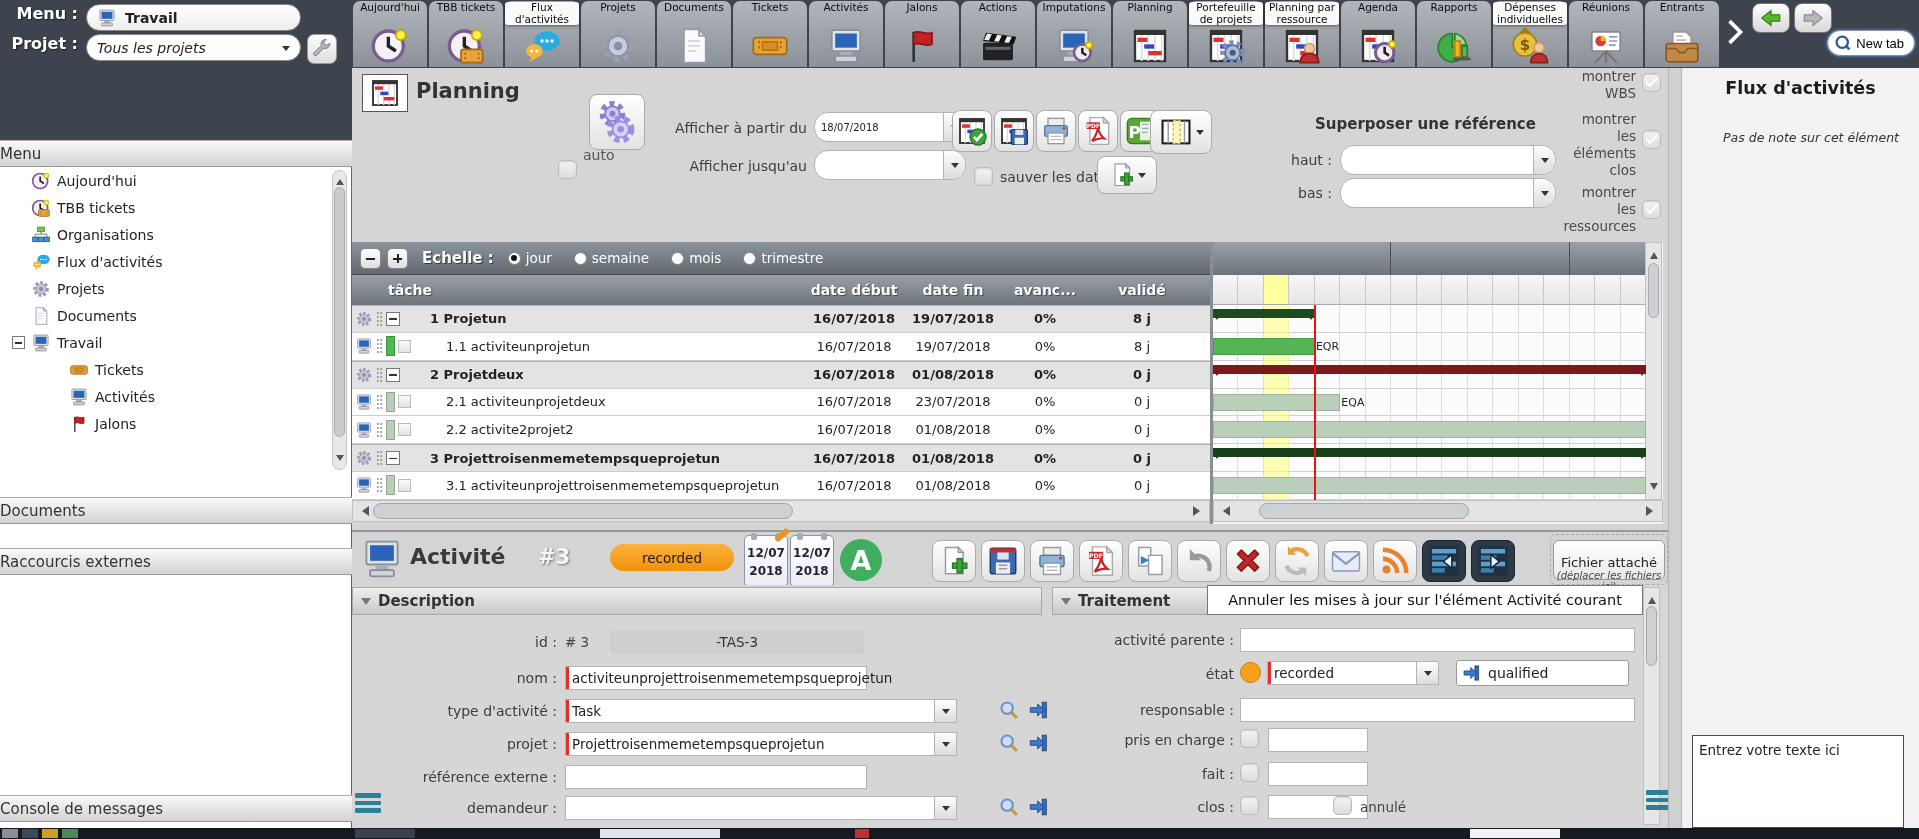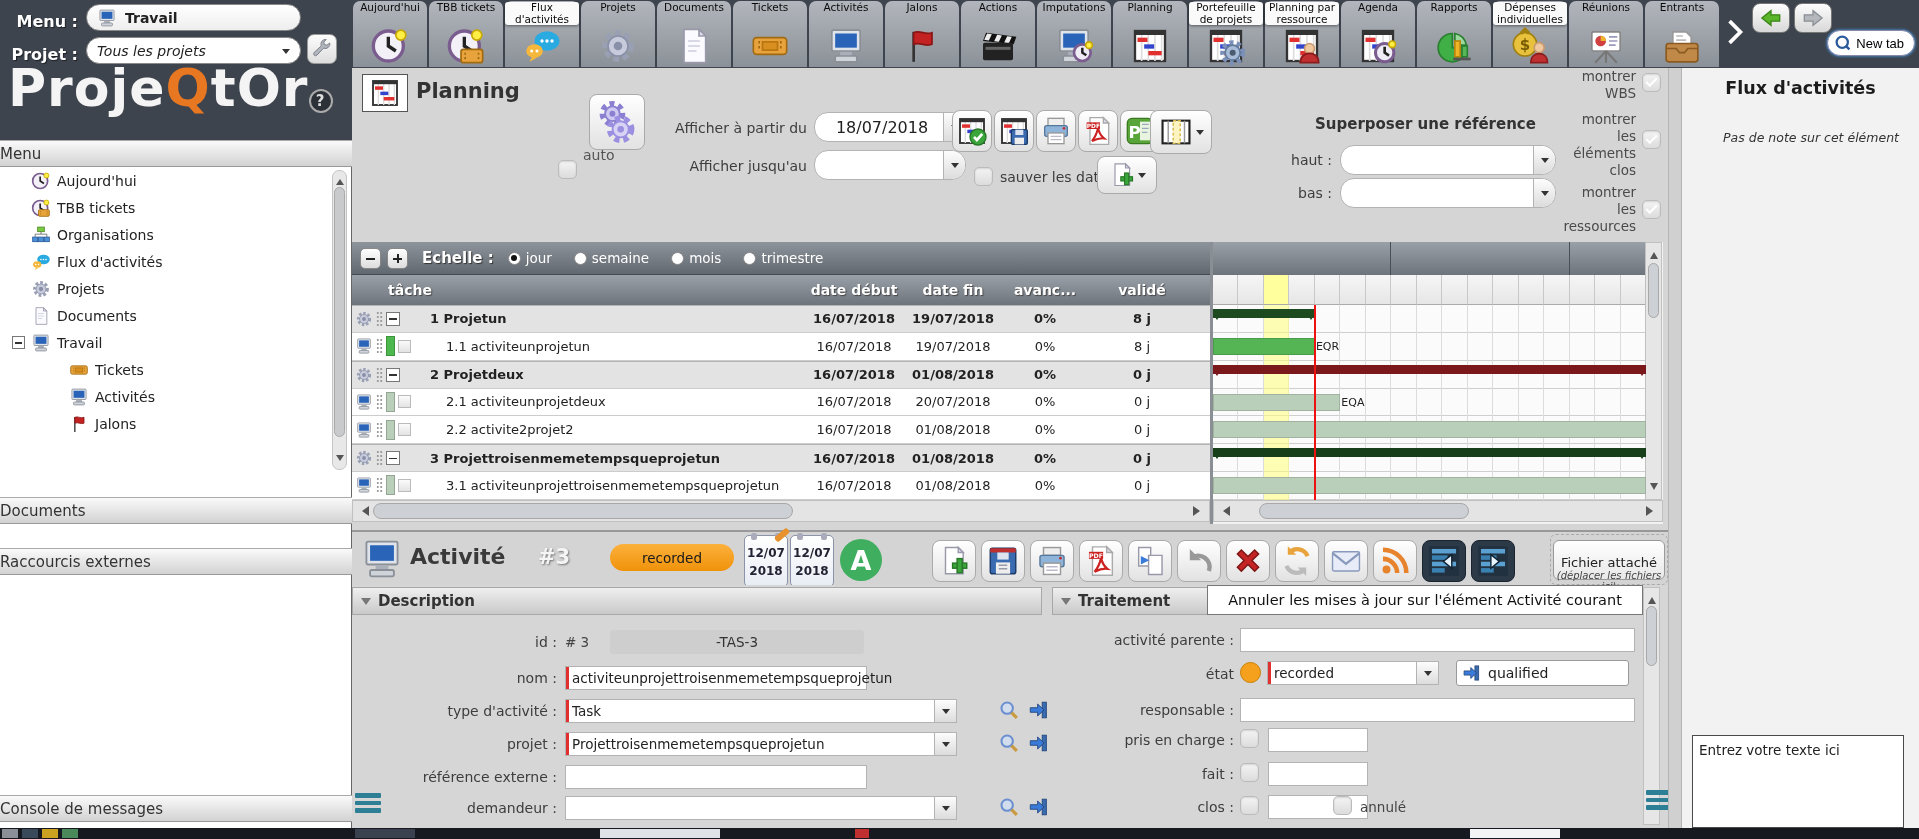--- a/index.html
+++ b/index.html
@@ -3,21 +3,21 @@
 <meta charset="utf-8">
 <style>
 *{margin:0;padding:0;box-sizing:border-box}
 html,body{width:1919px;height:839px;overflow:hidden}
 body{font-family:"DejaVu Sans","Liberation Sans",sans-serif;background:#3e444e;font-size:13px;color:#222}
 #app{position:relative;width:1919px;height:839px;background:#3e444e}
 .abs{position:absolute}
 [data-icon] svg{width:100%;height:100%;display:block}
 
 #topleft{position:absolute;left:0;top:0;width:352px;height:140px;background:#3e444e;z-index:6}
-.toprow{position:absolute;display:flex;align-items:flex-end}
+.toprow{position:absolute;display:flex;align-items:flex-start}
 .toplabel{color:#fff;font-weight:bold;font-size:16px;width:78px;text-align:right;margin-right:8px;text-shadow:1px 1px 1px #0008}
 .pill{background:#fff;border:1px solid #888;border-radius:14px;height:27px;display:flex;align-items:center;padding:0 10px;cursor:pointer}
 .pill .ptxt{font-size:14px}
 #menu-pill{width:215px;background:linear-gradient(#fff,#eee)}
 #menu-pill .ptxt{font-weight:bold}
 #projet-pill{width:215px;font-style:italic;justify-content:space-between}
 .caret{width:0;height:0;border:4px solid transparent;border-top:5px solid #333;margin-top:5px}
 .sqbtn{background:linear-gradient(#fdfdfd,#ddd);border:1px solid #999;border-radius:7px;display:flex;align-items:center;justify-content:center;cursor:pointer}
 #logo{position:absolute;left:8px;top:62px;color:#f4f4f4;font-size:52px;font-weight:bold;letter-spacing:1px;line-height:1}
 #logo .lgq{color:#e87722}
@@ -177,21 +177,20 @@
         <span class="caret"></span>
       </div>
       <div class="sqbtn" style="width:30px;height:30px;margin-left:6px">
         <span style="width:22px;height:22px" data-icon="wrench">
             <svg viewBox="0 0 24 24" xmlns="http://www.w3.org/2000/svg">
               <path d="M20.5 5.5a5 5 0 0 1-6.8 5.6l-7.2 7.6a2.1 2.1 0 1 1-3-3l7.7-7.1a5 5 0 0 1 5.5-6.9L14 4.4l.6 2.8 2.8.6z" fill="#b0b4bc" stroke="#787c84"></path>
             </svg>
           </span>
       </div>
     </div>
-    <div id="logo"><span class="lg1">Proje</span><span class="lgq">Q</span><span class="lg1">tOr</span><span class="lghelp">?</span></div>
   </div>
 
   <div id="tabsbar">
     <div id="tabs">
 
     <div class="tab">
           <span class="tab-label">Aujourd'hui</span>
           <span class="tab-icon" data-icon="clock">
             <svg viewBox="0 0 24 24" xmlns="http://www.w3.org/2000/svg">
               <circle cx="11" cy="12" r="9" fill="#f4f0f8" stroke="#7a5c8f" stroke-width="2"></circle>
@@ -596,21 +595,21 @@
               <circle cx="14" cy="16" r="4.4" fill="#d8d2f4" stroke="#9a8fe0"></circle>
               <circle cx="14" cy="16" r="1.8" fill="#9a8fe0"></circle>
             </svg>
           </span>
         </div>
       <span class="cb" style="left:206px;top:92px"></span>
       <span class="lbl" style="left:231px;top:79px;color:#555">auto</span>
 
       <span class="lbl" style="left:300px;top:52px;width:155px">Afficher à partir du</span>
       <div class="sel rnd" style="left:462px;top:44px;width:152px;height:30px">
-        <span style="flex:1;text-align:center;font-size:16px">18/07/2018</span>
+        <span style="flex:1;font-size:10px">18/07/2018</span>
         <span class="caret-box">
             <span class="caret"></span>
           </span>
       </div>
       <span class="lbl" style="left:300px;top:90px;width:155px">Afficher jusqu'au</span>
       <div class="sel rnd" style="left:462px;top:82px;width:152px;height:30px">
         <span style="flex:1;text-align:center;font-size:15px"></span>
         <span class="caret-box">
             <span class="caret"></span>
           </span>
@@ -841,21 +840,21 @@
                     <rect x="5.5" y="18" width="13" height="3.5" rx="1" fill="#cfd3da" stroke="#8a8f98"></rect>
                   </svg>
                 </span>
                 <span class="dots"></span>
 
                 <span class="status-bar" style="background: rgb(185, 207, 185);"></span>
                 <span class="mini-box"></span>
               </div>
               <div class="c-name">2.1 activiteunprojetdeux</div>
               <div class="c-d">16/07/2018</div>
-              <div class="c-d">20/07/2018</div>
+              <div class="c-d">23/07/2018</div>
               <div class="c-d">0%</div>
               <div class="c-d">0 j</div>
               <div></div>
             </div>
             <div class="trow activity">
               <div class="c-icons">
                 <span class="row-type-icon" data-icon="computer">
                   <svg viewBox="0 0 24 24" xmlns="http://www.w3.org/2000/svg">
                     <rect x="3.5" y="2.5" width="17" height="12.5" rx="1" fill="#dfe3ea" stroke="#8a8f98"></rect>
                     <rect x="5.5" y="4.5" width="13" height="8.5" fill="#2a64b8"></rect>

